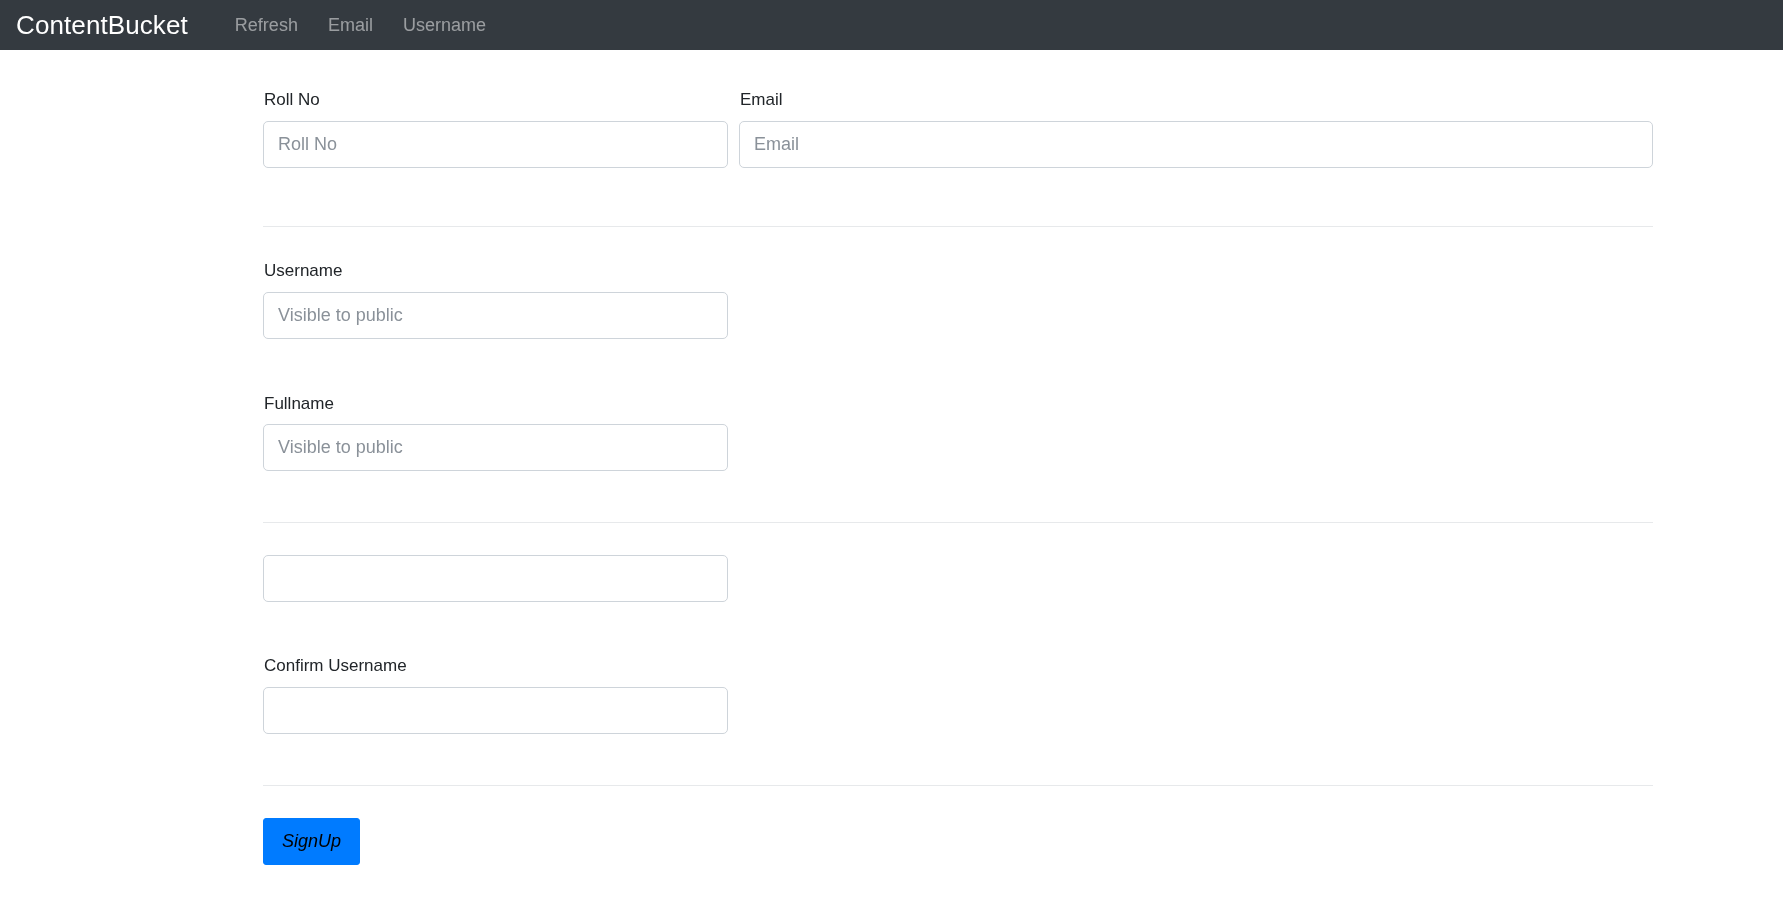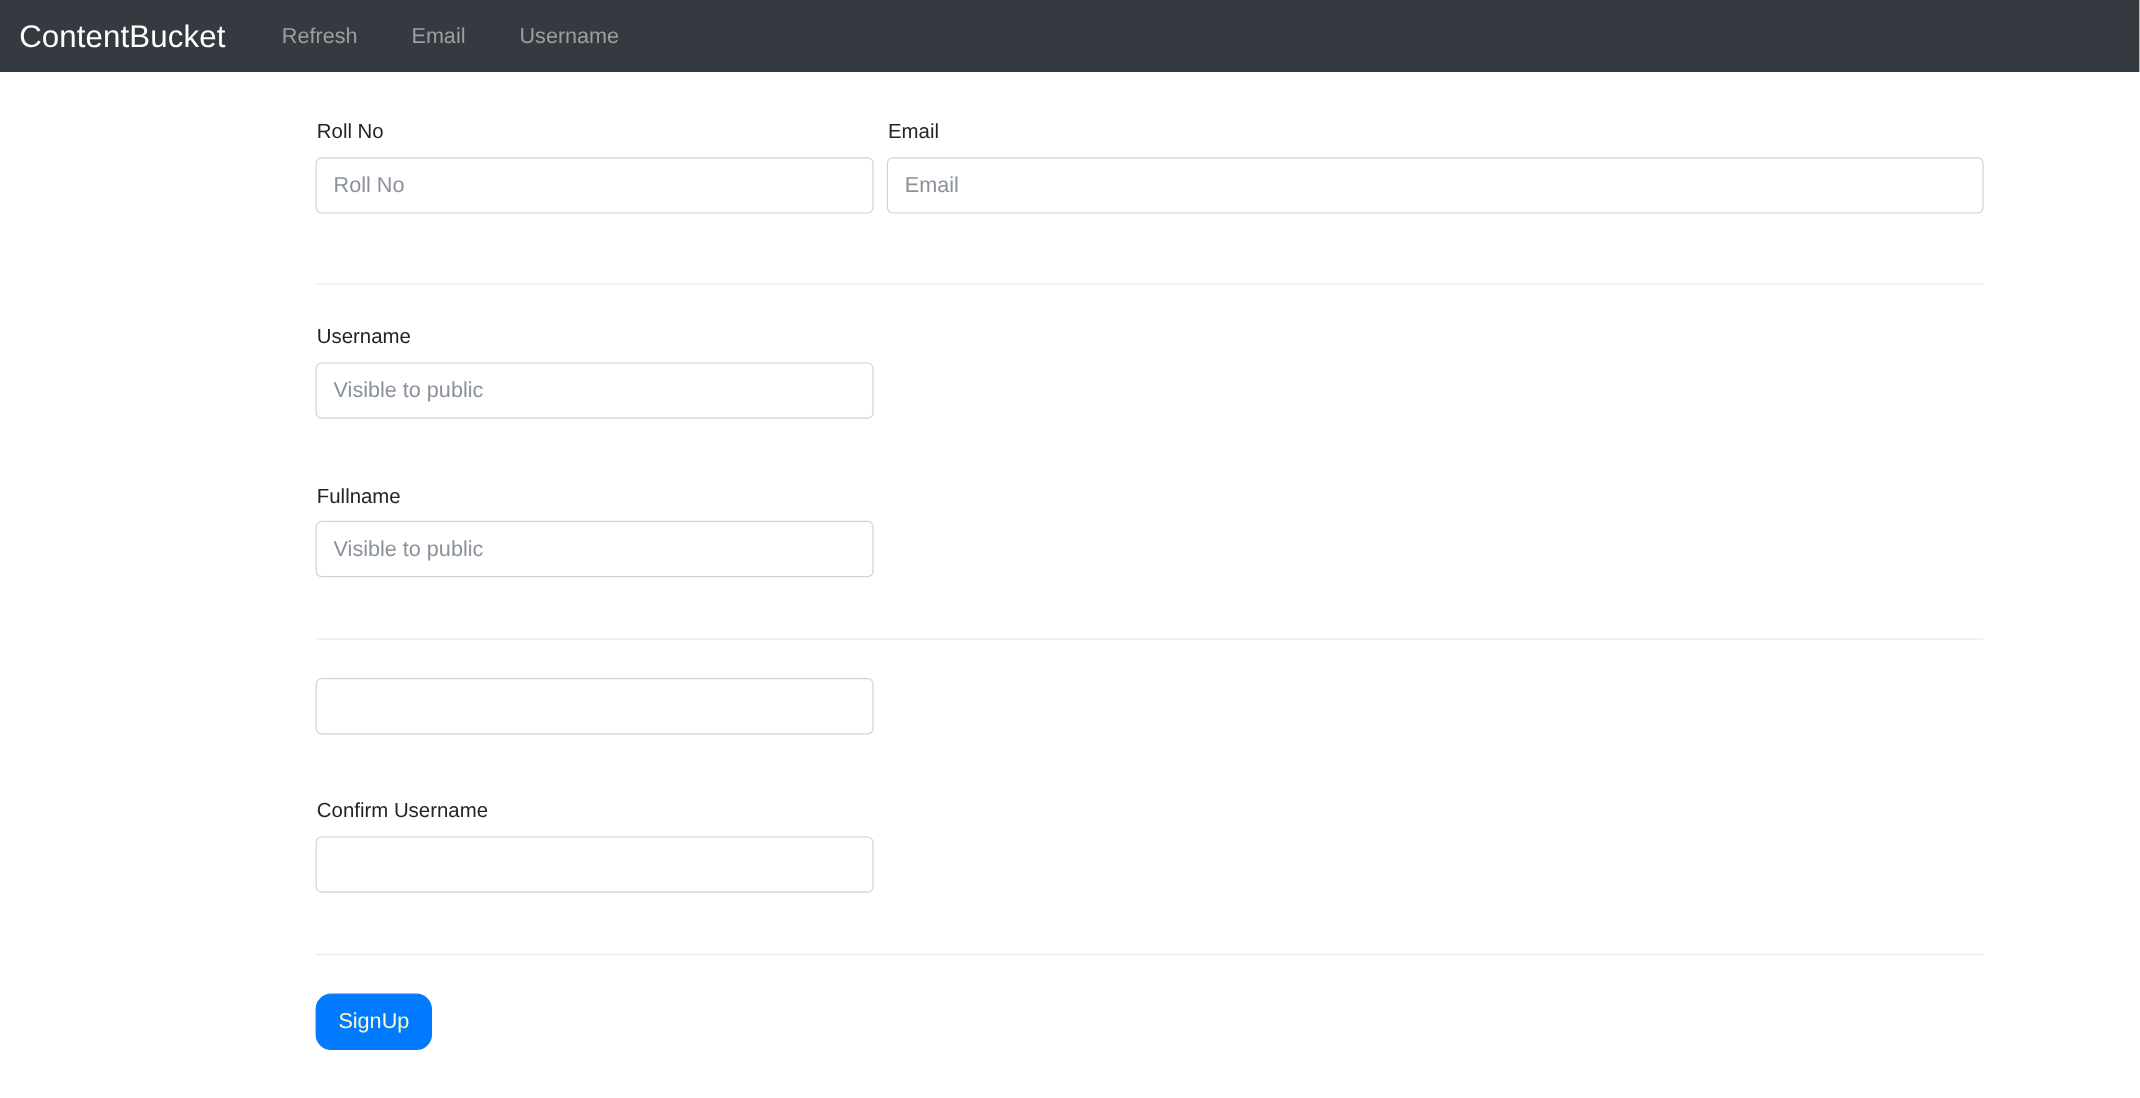--- a/index.html
+++ b/index.html
@@ -9,42 +9,42 @@
     padding: 0;
     width: 1783px;
     height: 915px;
     background: #ffffff;
     font-family: "Liberation Sans", "DejaVu Sans", sans-serif;
     -webkit-font-smoothing: antialiased;
   }
 
   
   .navbar {
-    height: 60px;
+    height: 50px;
     background: #343a40;
     display: flex;
     align-items: center;
     padding: 0 0 0 16px;
     width: 100%;
   }
   .navbar-brand {
     color: #ffffff;
     font-size: 26px;
     line-height: 1;
     letter-spacing: 0.1px;
     white-space: nowrap;
     padding: 0 8px 0 0;
     text-decoration: none;
     cursor: pointer;
   }
   .nav-links {
     display: flex;
     align-items: center;
     margin-left: 24px;
-    gap: 15px;
+    gap: 0;
   }
   .nav-link {
     color: rgba(255,255,255,0.5);
     font-size: 18px;
     line-height: 1;
     text-decoration: none;
     padding: 8px 15px;
     white-space: nowrap;
     cursor: pointer;
   }
@@ -118,29 +118,30 @@
   .spacer-b { height: 32px; }
   .spacer-c { height: 35px; }
   .spacer-d { height: 33px; }
   .spacer-e { height: 34px; }
   .spacer-f { height: 33px; }
 
   
   .btn-primary {
     display: inline-block;
     background: #007bff;
-    color: #fef9c3;
+    color: #000000;
     border: 1px solid #007bff;
-    border-radius: 13px;
+    border-radius: 3px;
     font-size: 18px;
     font-family: "Liberation Sans", "DejaVu Sans", sans-serif;
     line-height: 1.5;
     padding: 9px 18px;
     cursor: pointer;
     outline: none;
+    font-style: italic;
   }
 </style>
 </head>
 <body>
 
 <nav class="navbar">
   <a class="navbar-brand" href="#">ContentBucket</a>
   <div class="nav-links">
     <a class="nav-link" href="#">Refresh</a>
     <a class="nav-link" href="#">Email</a>

